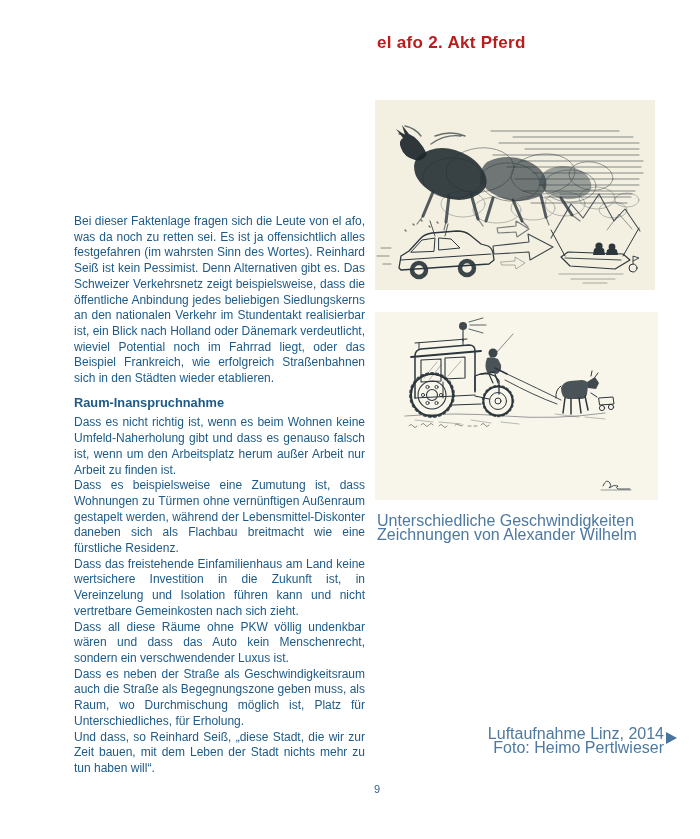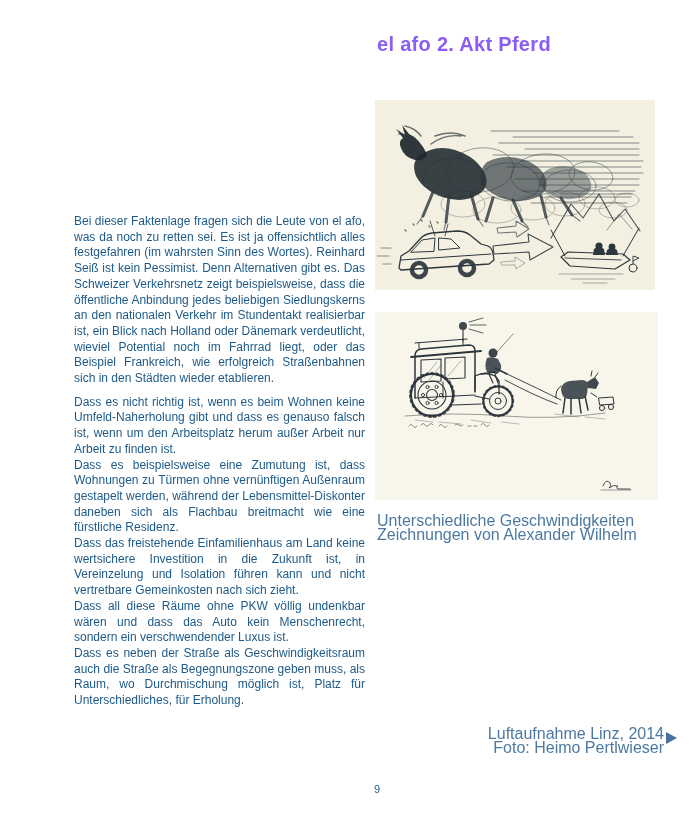--- a/index.html
+++ b/index.html
@@ -2,21 +2,21 @@
 <html lang="de"><head>
 <meta charset="utf-8">
 <style>
   html,body{margin:0;padding:0;background:#ffffff;}
   .page{
     position:relative;width:700px;height:839px;background:#ffffff;
     font-family:"Liberation Sans",sans-serif;overflow:hidden;
   }
   .header-title{
     position:absolute;left:377px;top:33px;
-    font-size:20px;font-weight:bold;letter-spacing:.3px;color:#8b5cf6;
+    font-size:17px;font-weight:bold;letter-spacing:.3px;color:#b91c1c;
     white-space:nowrap;
   }
   .left-col{
     position:absolute;left:74px;top:214px;width:291px;
     color:#1d5a88;font-size:12px;line-height:15.7px;
     text-align:justify;hyphens:auto;-webkit-hyphens:auto;
   }
   .left-col p{margin:0;}
   .left-col p.intro{margin-bottom:8px;}
   .section-title{
@@ -43,25 +43,27 @@
 </style>
 </head>
 <body>
 
 <div class="page">
 
   <div class="header-title">el afo 2. Akt Pferd</div>
 
   <div class="left-col">
     <p class="intro">Bei dieser Faktenlage fragen sich die Leute von el afo, was da noch zu retten sei. Es ist ja offensichtlich alles festgefahren (im wahrsten Sinn des Wortes). Reinhard Seiß ist kein Pessimist. Denn Alternativen gibt es. Das Schweizer Verkehrsnetz zeigt beispielsweise, dass die öffentliche Anbindung jedes beliebigen Siedlungskerns an den nationalen Verkehr im Stundentakt realisierbar ist, ein Blick nach Holland oder Dänemark verdeutlicht, wieviel Potential noch im Fahrrad liegt, oder das Beispiel Frankreich, wie erfolgreich Straßenbahnen sich in den Städten wieder etablieren.</p>
+    <h2 class="section-title">Raum-Inanspruchnahme</h2>
     <p>Dass es nicht richtig ist, wenn es beim Wohnen keine Umfeld-Naherholung gibt und dass es genauso falsch ist, wenn um den Arbeitsplatz herum außer Arbeit nur Arbeit zu finden ist.</p>
     <p>Dass es beispielsweise eine Zumutung ist, dass Wohnungen zu Türmen ohne vernünftigen Außenraum gestapelt werden, während der Lebensmittel-Diskonter daneben sich als Flachbau breitmacht wie eine fürstliche Residenz.</p>
     <p>Dass das freistehende Einfamilienhaus am Land keine wertsichere Investition in die Zukunft ist, in Vereinzelung und Isolation führen kann und nicht vertretbare Gemeinkosten nach sich zieht.</p>
     <p>Dass all diese Räume ohne PKW völlig undenkbar wären und dass das Auto kein Menschenrecht, sondern ein verschwendender Luxus ist.</p>
     <p>Dass es neben der Straße als Geschwindigkeitsraum auch die Straße als Begegnungszone geben muss, als Raum, wo Durchmischung möglich ist, Platz für Unterschiedliches, für Erholung.</p>
+    <p>Und dass, so Reinhard Seiß, „diese Stadt, die wir zur Zeit bauen, mit dem Leben der Stadt nichts mehr zu tun haben will“.</p>
   </div>
 
   <div class="figure fig1">
     <svg viewBox="0 0 280 190" aria-hidden="true">
       <g stroke="#2c363d" fill="none" stroke-linecap="round" stroke-linejoin="round">
 
         <path stroke-width="0.7" opacity="0.8" d="M116 31h128M138 37h120M124 43h140M150 49h114M118 55h146M146 61h122M132 67h134M158 73h110M140 79h124M164 85h100M148 91h112M170 97h86M156 103h96M185 94h72"></path>
 
         <g stroke-width="0.9" opacity="0.5">
           <ellipse cx="78" cy="78" rx="30" ry="20"></ellipse>

